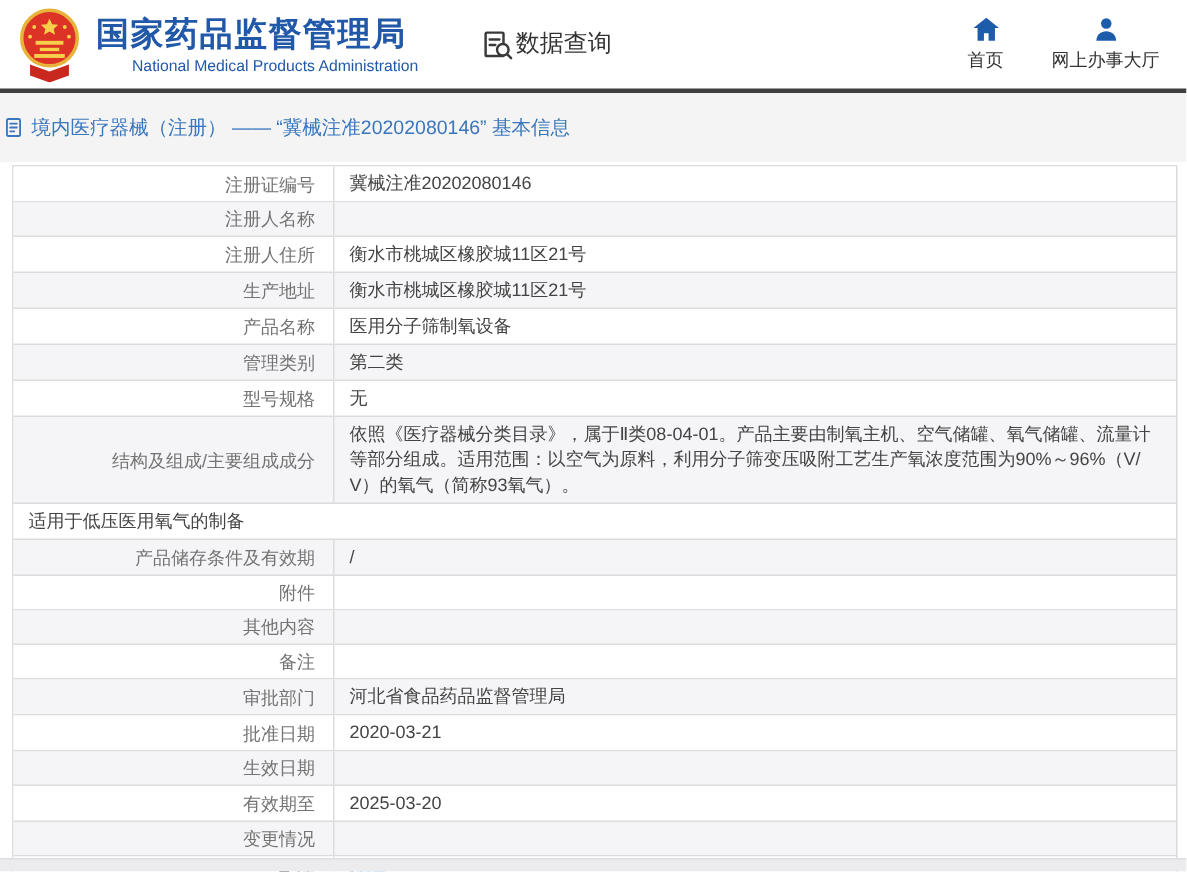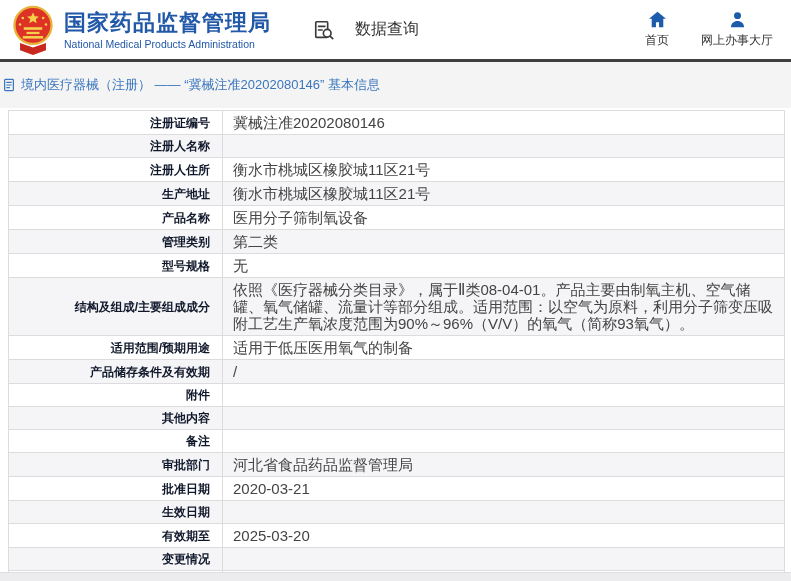--- a/index.html
+++ b/index.html
@@ -6,40 +6,40 @@
   html,body { width:791px; height:581px; }
   body {
     font-family:"Liberation Sans","DejaVu Sans",sans-serif;
     background:#ffffff; position:relative; overflow:hidden;
   }
   
   .header { height:62px; border-bottom:3px solid #404040; display:flex; align-items:center; background:#fff; }
   .logo { margin-left:10px; flex:0 0 auto; }
   .title-block { margin-left:8px; }
   .org-cn { font-size:22px; font-weight:bold; color:#2158a8; letter-spacing:1px; line-height:26px; }
-  .org-en { font-size:10.5px; color:#2158a8; margin-top:2px; }
-  .dq-group { margin-left:42px; display:flex; align-items:center; gap:20px; cursor:pointer; }
+  .org-en { font-size:10.5px; color:#2158a8; margin-top:2px;margin-left:24px; }
+  .dq-group { margin-left:42px; display:flex; align-items:center; gap:1px; cursor:pointer; }
   .dq-label { font-size:16px; color:#333; }
   .right-nav { margin-left:auto; margin-right:18px; display:flex; gap:32px; }
   .nav-item { display:flex; flex-direction:column; align-items:center; cursor:pointer; }
   .nav-item .nav-label { font-size:12px; color:#333; margin-top:4px; white-space:nowrap; }
   
   .breadcrumb { height:46px; background:#f4f4f5; display:flex; align-items:center; padding-left:2px; gap:5px; }
   .breadcrumb-text { font-size:13px; color:#3a76bd; }
   
   .info-table { margin:2px 6px 0 8px; border:1px solid #dcdcdc; background:#fff; }
   .t-row { display:flex; min-height:22px; border-bottom:1px solid #dcdcdc; background:#fff; }
   .t-row:last-child { border-bottom:none; }
   .t-row:nth-child(even) { background:#f5f5f7; }
   .cell-label {
     width:214px; flex:0 0 214px; padding:3px 12px 3px 4px;
     display:flex; align-items:center; justify-content:flex-end; gap:3px;
-    font-size:12px; color:#0f172a; border-right:1px solid #dcdcdc; text-align:right; line-height:16px;font-weight:bold;
+    font-size:12px; color:#737373; border-right:1px solid #dcdcdc; text-align:right; line-height:16px;
   }
-  .cell-value { flex:1; padding:3px 10px; display:flex; align-items:center; font-size:15px; color:#444; line-height:17px; }
+  .cell-value { flex:1; padding:3px 10px; display:flex; align-items:center; font-size:12px; color:#444; line-height:17px; }
   .cell-value span { word-break:break-all; }
   .detail-link { color:#6ea3db; text-decoration:none; cursor:pointer; }
   
   .footer-strip { position:absolute; left:0; bottom:0; width:100%; height:9px; background:#ececee; border-top:1px solid #dedee0; }
   .icon { display:inline-flex; flex:0 0 auto; }
 </style>
 </head>
 <body>
 
 <div class="header">
@@ -146,21 +146,20 @@
         <span>无</span>
       </div>
   </div>
   <div class="t-row">
     <div class="cell-label">结构及组成/主要组成成分</div>
     <div class="cell-value">
         <span>依照《医疗器械分类目录》，属于Ⅱ类08-04-01。产品主要由制氧主机、空气储罐、氧气储罐、流量计等部分组成。适用范围：以空气为原料，利用分子筛变压吸附工艺生产氧浓度范围为90%～96%（V/V）的氧气（简称93氧气）。</span>
       </div>
   </div>
   <div class="t-row">
-    <div class="cell-label">适用范围/预期用途</div>
     <div class="cell-value">
         <span>适用于低压医用氧气的制备</span>
       </div>
   </div>
   <div class="t-row">
     <div class="cell-label">产品储存条件及有效期</div>
     <div class="cell-value">
         <span>/</span>
       </div>
   </div>

